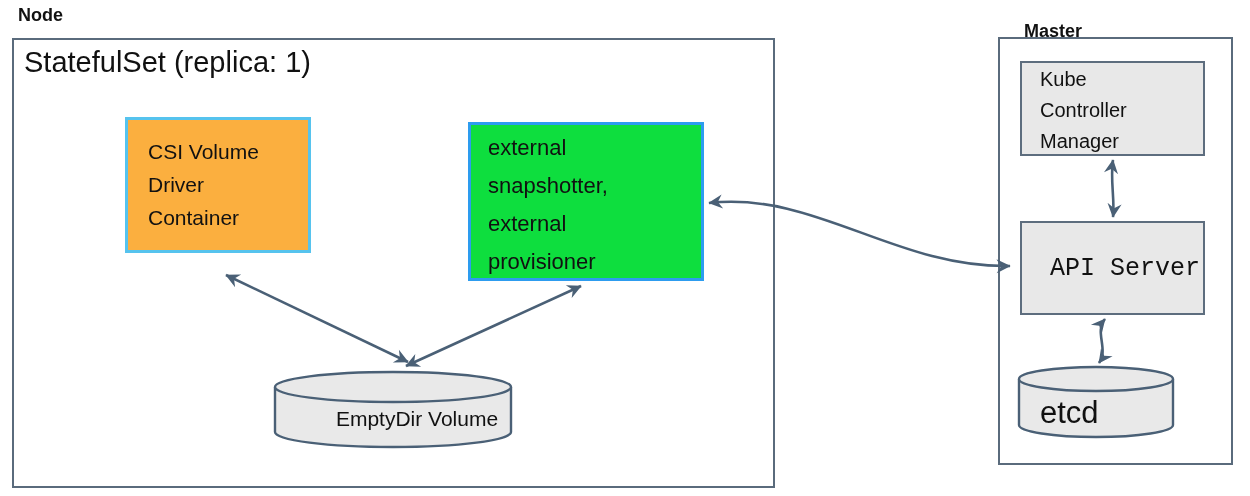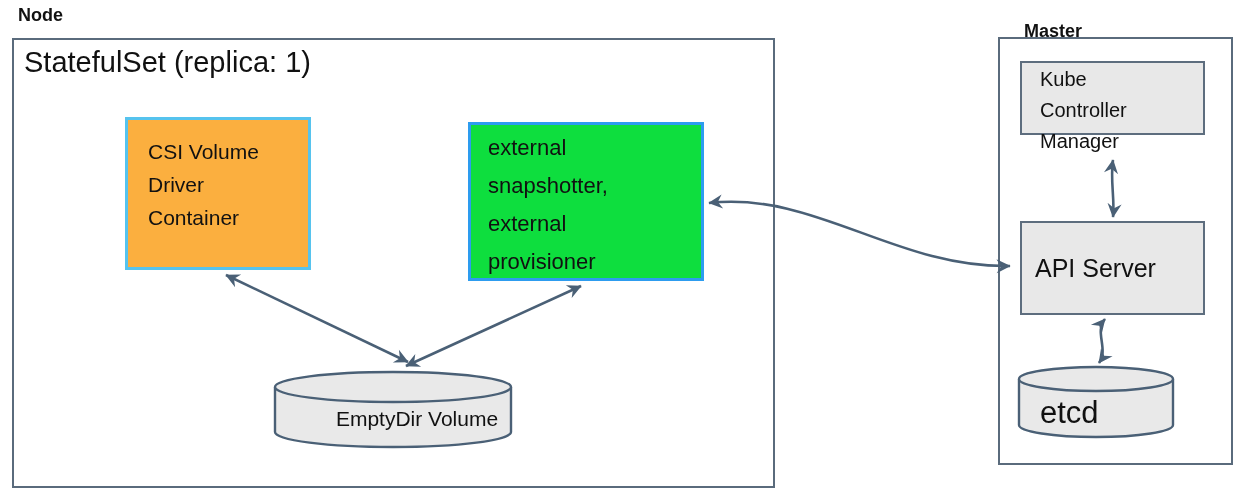--- a/index.html
+++ b/index.html
@@ -21,39 +21,39 @@
   #master-label { left:984px; top:21px;margin-left:40px; }
   .outer-box {
     position:absolute; box-sizing:border-box; background:#ffffff;
     border:2px solid var(--container_border); z-index:1;
   }
   #node-box   { left:12px;  top:38px; width:763px; height:450px; }
   #master-box { left:998px; top:37px; width:235px; height:428px; }
   #statefulset-title { position:absolute; left:24px; top:46px; font-size:29px; z-index:2; }
   .inner-box { position:absolute; box-sizing:border-box; z-index:2; }
   #csi-box {
-    left:125px; top:117px; width:186px; height:153px;
+    left:125px; top:117px; width:186px; height:136px;
     background:var(--csi_box_fill); border:3px solid var(--csi_box_border);
     padding:15px 18px 0 20px; font-size:21px; line-height:33px;
   }
   #sidecar-box {
     left:468px; top:122px; width:236px; height:159px;
     background:var(--sidecar_box_fill); border:3px solid var(--sidecar_box_border);
     padding:4px 30px 0 17px; font-size:22px; line-height:38px;
   }
   #grpc-label { position:absolute; left:322px; top:291px; font-size:21px; font-weight:bold; z-index:4; }
   #kcm-box {
-    left:1020px; top:61px; width:185px; height:74px;
+    left:1020px; top:61px; width:185px; height:95px;
     background:var(--gray_box_fill); border:2px solid var(--gray_box_border);
     padding:1px 42px 0 18px; font-size:20px; line-height:31px;
   }
   #api-box {
     left:1020px; top:221px; width:185px; height:94px;
     background:var(--gray_box_fill); border:2px solid var(--gray_box_border);
-    display:flex; align-items:center; padding-left:13px; font-size:25px;
+    display:flex; align-items:center; padding-left:28px; font-size:25px;font-family:Liberation Mono, monospace;
   }
   .cyl-label { position:absolute; z-index:6; }
   #emptydir-label { left:275px; top:407px; width:284px; text-align:center; font-size:21px; }
   #etcd-label { left:1040px; top:395px; font-size:31px; }
   #arrow-layer { position:absolute; left:0; top:0; z-index:5; pointer-events:none; }
   #arrow-layer .arrow { stroke:var(--arrow_color); stroke-width:2.6; fill:none; }
   #arrow-layer .cyl { fill:var(--cylinder_fill); stroke:var(--arrow_color); stroke-width:2.4; }
   #ah path { fill:var(--arrow_color); }
 </style>
 </head>

